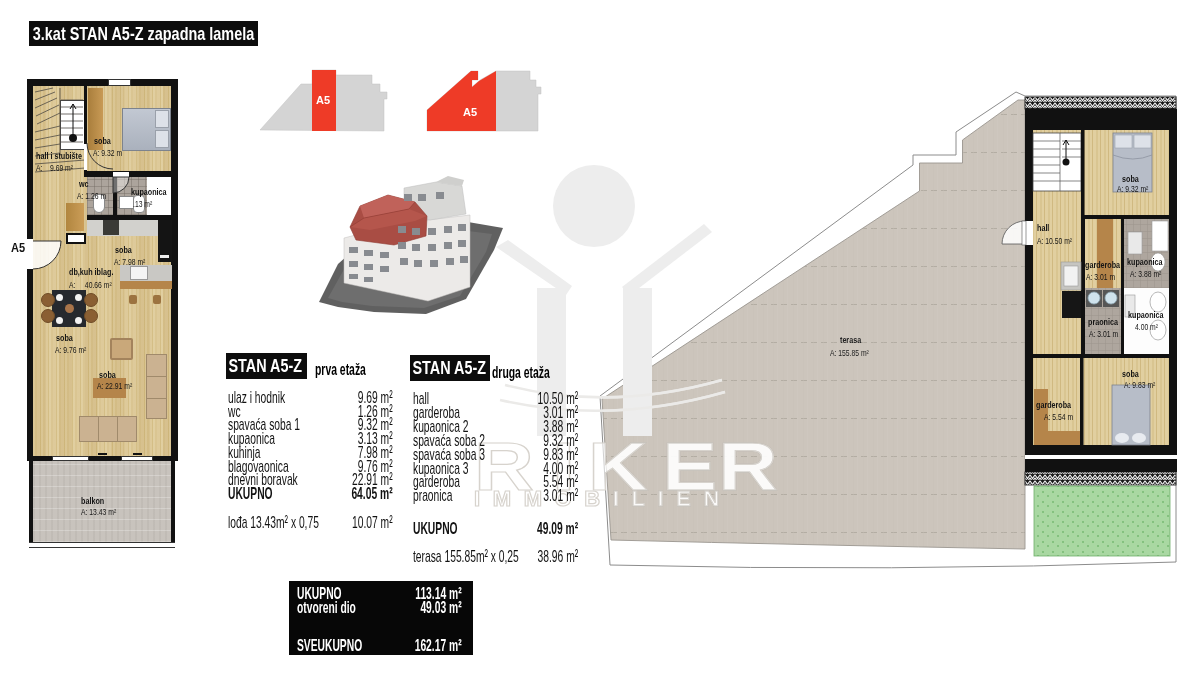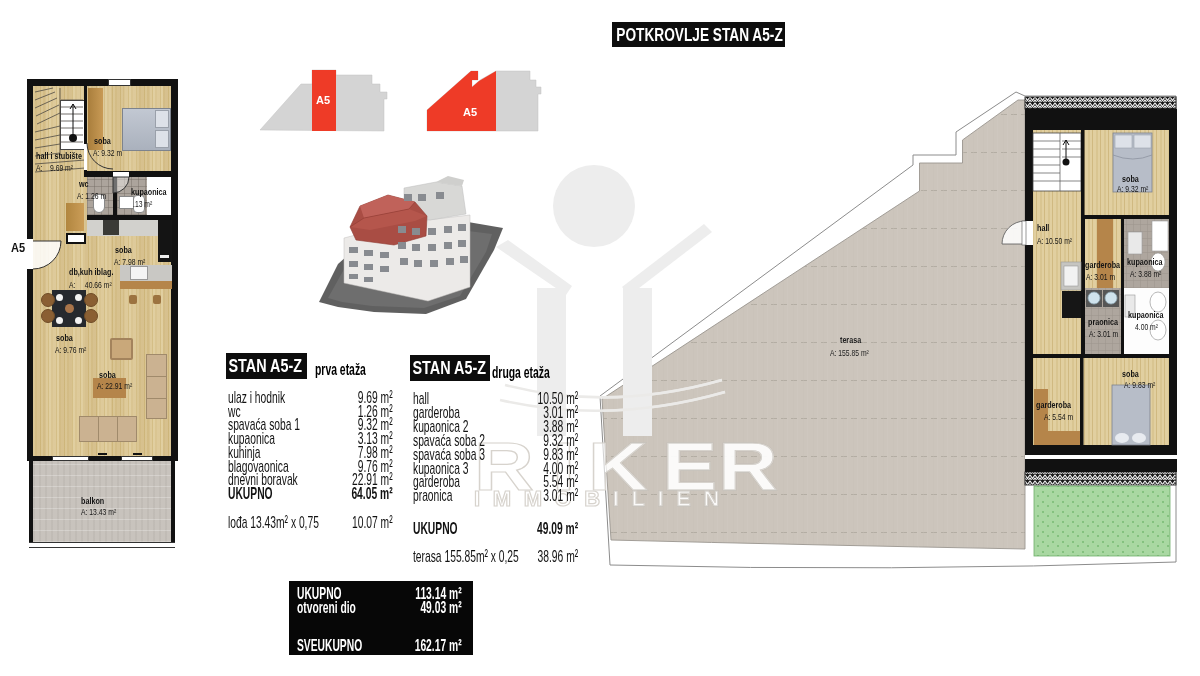--- a/index.html
+++ b/index.html
@@ -19,21 +19,21 @@
   repeating-linear-gradient(90deg,rgba(140,135,128,.12) 0 2px,transparent 2px 6px),#c8c3bd;}
 .blk{background:#111;}
 .wht{background:#fff;}
 .tbl{position:absolute;font-size:17px;color:#131313;transform:scaleX(0.605);transform-origin:left top;line-height:13.7px;white-space:nowrap;}
 .tbl .r{display:flex;justify-content:space-between;}
 </style>
 </head>
 <body>
 <div id="page">
 
-<div class="ttl" style="left:612px;top:22px;width:173px;height:25px;font-size:19px;line-height:25px;"><span style="transform:scaleX(0.72);padding-left:6px;">POTKROVLJE STAN A5-Z</span></div>
+<div class="ttl" style="left:29px;top:21px;width:229px;height:25px;font-size:19px;line-height:25px;"><span style="transform:scaleX(0.76);padding-left:5px;">3.kat STAN A5-Z zapadna lamela</span></div>
 
 <svg class="abs" style="left:250px;top:60px;" width="300" height="80" viewBox="250 60 300 80">
   <polygon points="260,130 301,84 312,84 312,70 336,70 336,75 372,75 372,84 380,84 380,92 387,92 387,99 384,99 384,110 384,131" fill="#d4d4d4" stroke="#c2c2c2" stroke-width="0.5"></polygon>
   <rect x="312" y="70" width="24" height="61" fill="#ee3b27"></rect>
   <text x="316" y="104" font-family="Liberation Sans,sans-serif" font-size="11" font-weight="bold" fill="#fff">A5</text>
 </svg>
 <svg class="abs" style="left:420px;top:60px;" width="130" height="80" viewBox="420 60 130 80">
   <polygon points="427,131 427,110 471,71 478,71 478,80 472,80 472,87 480,80 496,71 530,71 530,80 536,80 536,87 541,87 541,94 538,94 538,131" fill="#d4d4d4" stroke="#c2c2c2" stroke-width="0.5"></polygon>
   <polygon points="427,131 427,110 471,71 478,71 478,80 472,80 472,87 479,81 496,71 496,131" fill="#ee3b27"></polygon>
   <text x="463" y="116" font-family="Liberation Sans,sans-serif" font-size="11" font-weight="bold" fill="#fff">A5</text>

